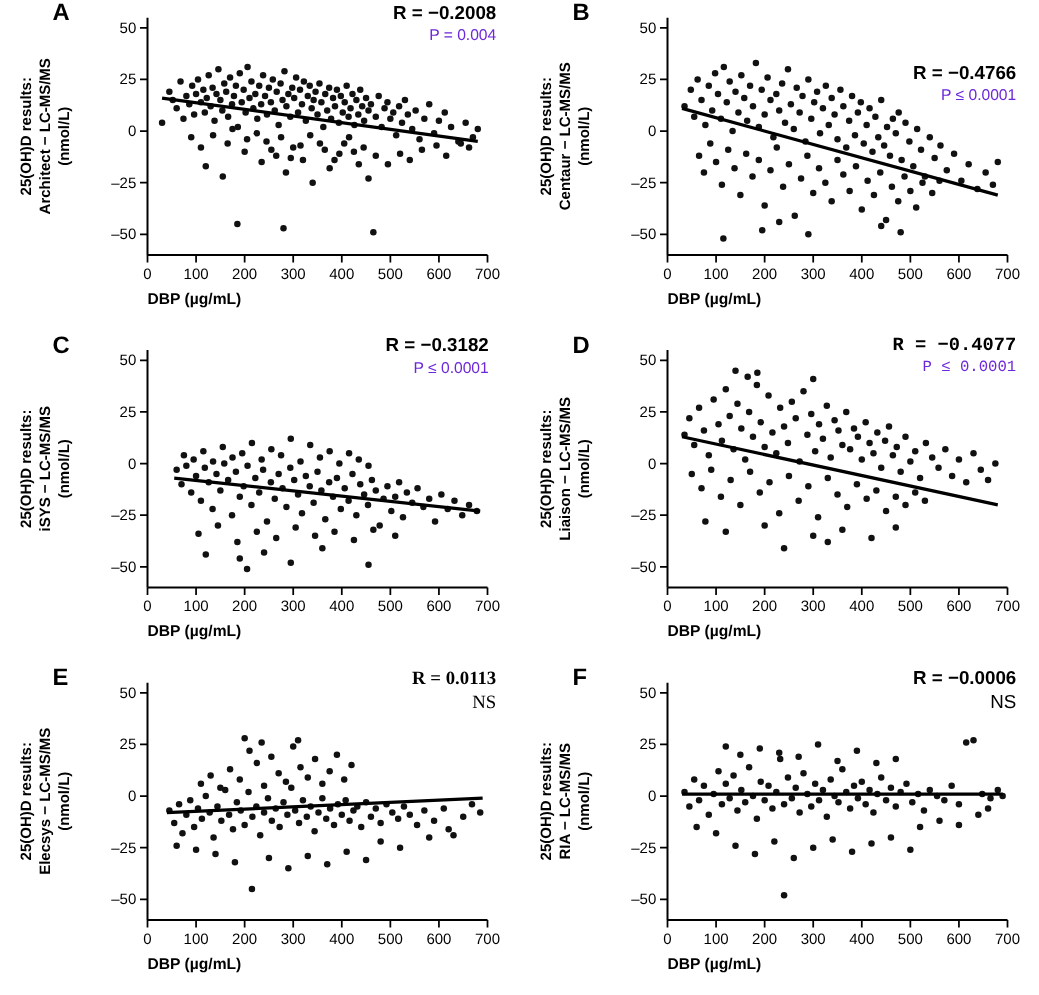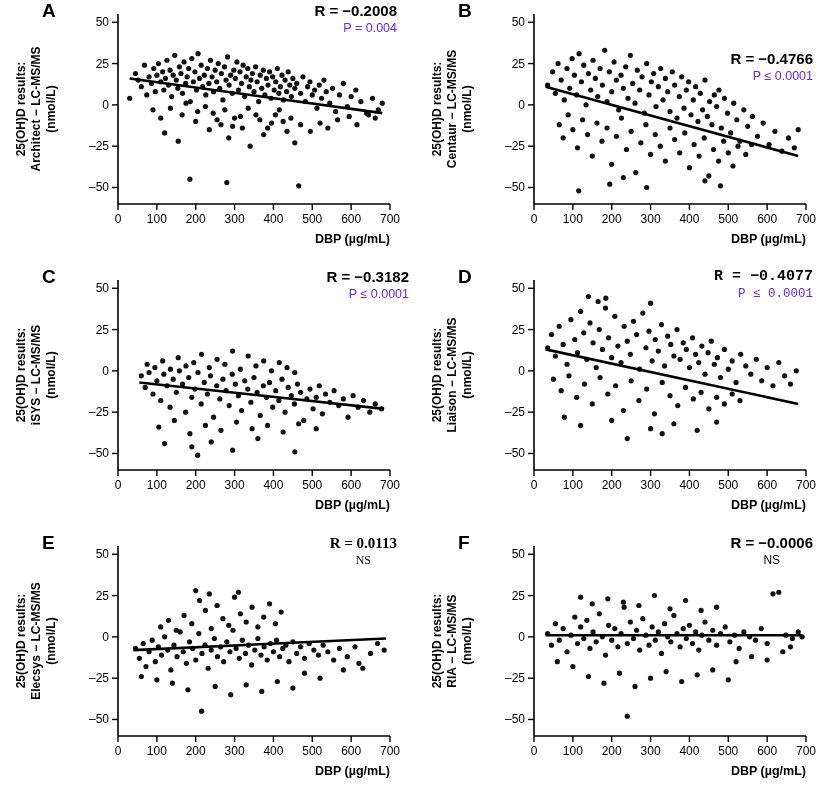--- a/index.html
+++ b/index.html
@@ -38,43 +38,42 @@
   .stats .r {
     font-size: 15px;
     font-weight: bold;
     font-style: normal;
   }
   .stats .p {
     font-size: 12.5px;
     color: #6d28d9;
   }
   .stats .ns {
-    font-size: 12px;
+    font-size: 15px;
     color: #000000;
-    text-align: center;
   }
   .plotbox {
     position: absolute;
   }
   svg { display: block; }
   .ylabel {
     position: absolute;
     transform-origin: 0 0;
     transform: rotate(-90deg);
     font-size: 12px;
     font-weight: bold;
     text-align: center;
     white-space: nowrap;
     line-height: 1.25;
   }
   .xlabel {
     position: absolute;
     font-size: 12.5px;
     font-weight: bold;
-    text-align: right;
+    text-align: left;
     white-space: nowrap;
   }
   .tick-text {
     font-size: 12px;
     font-family: "Liberation Sans", sans-serif;
   }
 </style>
 </head>
 <body>
 
@@ -472,21 +471,21 @@
           <circle cx="214.97142857142856" cy="166.8695652173913" r="2.6" fill="#111111"></circle>
           <circle cx="230.5142857142857" cy="171.82608695652175" r="2.6" fill="#111111"></circle>
           <circle cx="255.77142857142857" cy="140.43478260869566" r="2.6" fill="#111111"></circle>
           <circle cx="261.6" cy="130.52173913043478" r="2.6" fill="#111111"></circle>
         </g>
         <line x1="55.65714285714286" y1="72.69565217391305" x2="308.2285714285714" y2="142.08695652173913" stroke="#000" stroke-width="2.6"></line>
       </svg>
     </div>
     <div class="panel" style="left: 0px; top: 266px;">
       <div class="panel-letter" style="left: 42px; top: 0px;">C</div>
-      <div class="stats" style="right: 6px; top: 2px;">
+      <div class="stats" style="right: 24px; top: 2px;">
         <div class="r">R = −0.3182</div>
         <div class="p">P ≤ 0.0001</div>
       </div>
       <div class="ylabel" style="left: 14px; top: 204px; width: 190px;">
         <div>25(OH)D results:</div>
         <div>iSYS − LC-MS/MS</div>
         <div>(nmol/L)</div>
       </div>
       <div class="xlabel" style="left: 118px; width: 272px; top: 232px;">DBP (µg/mL)</div>
       <svg width="332" height="220" class="plotbox" style="left: 74px; top: 14px;">

